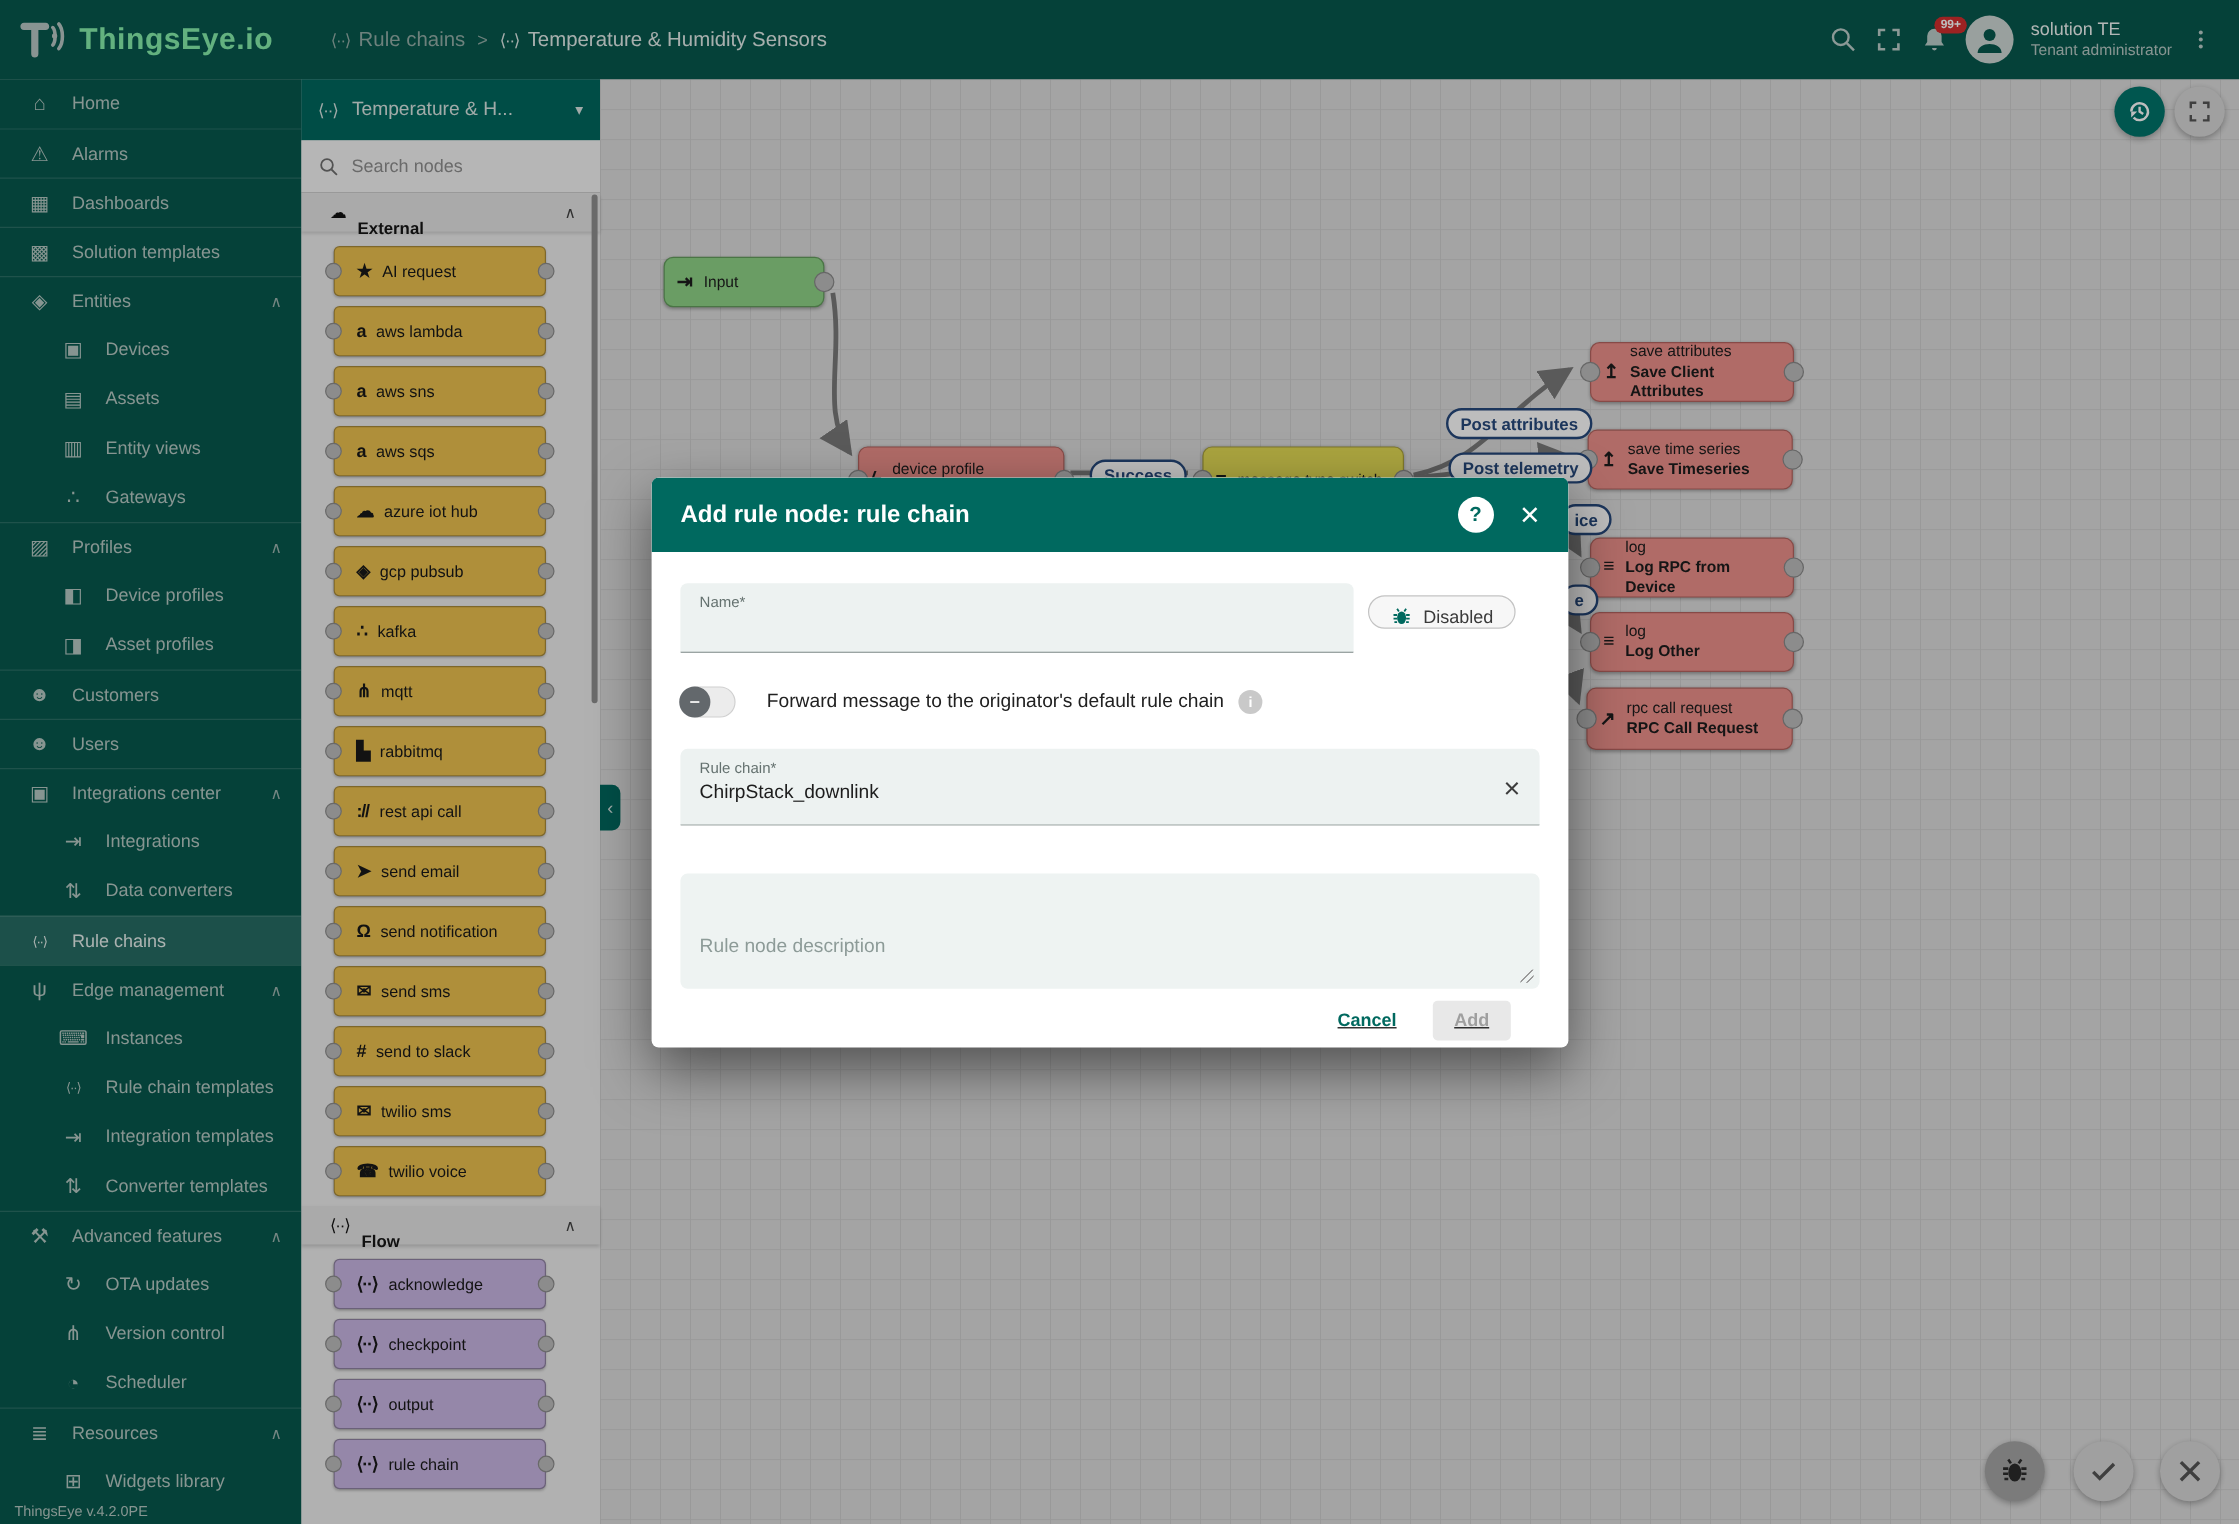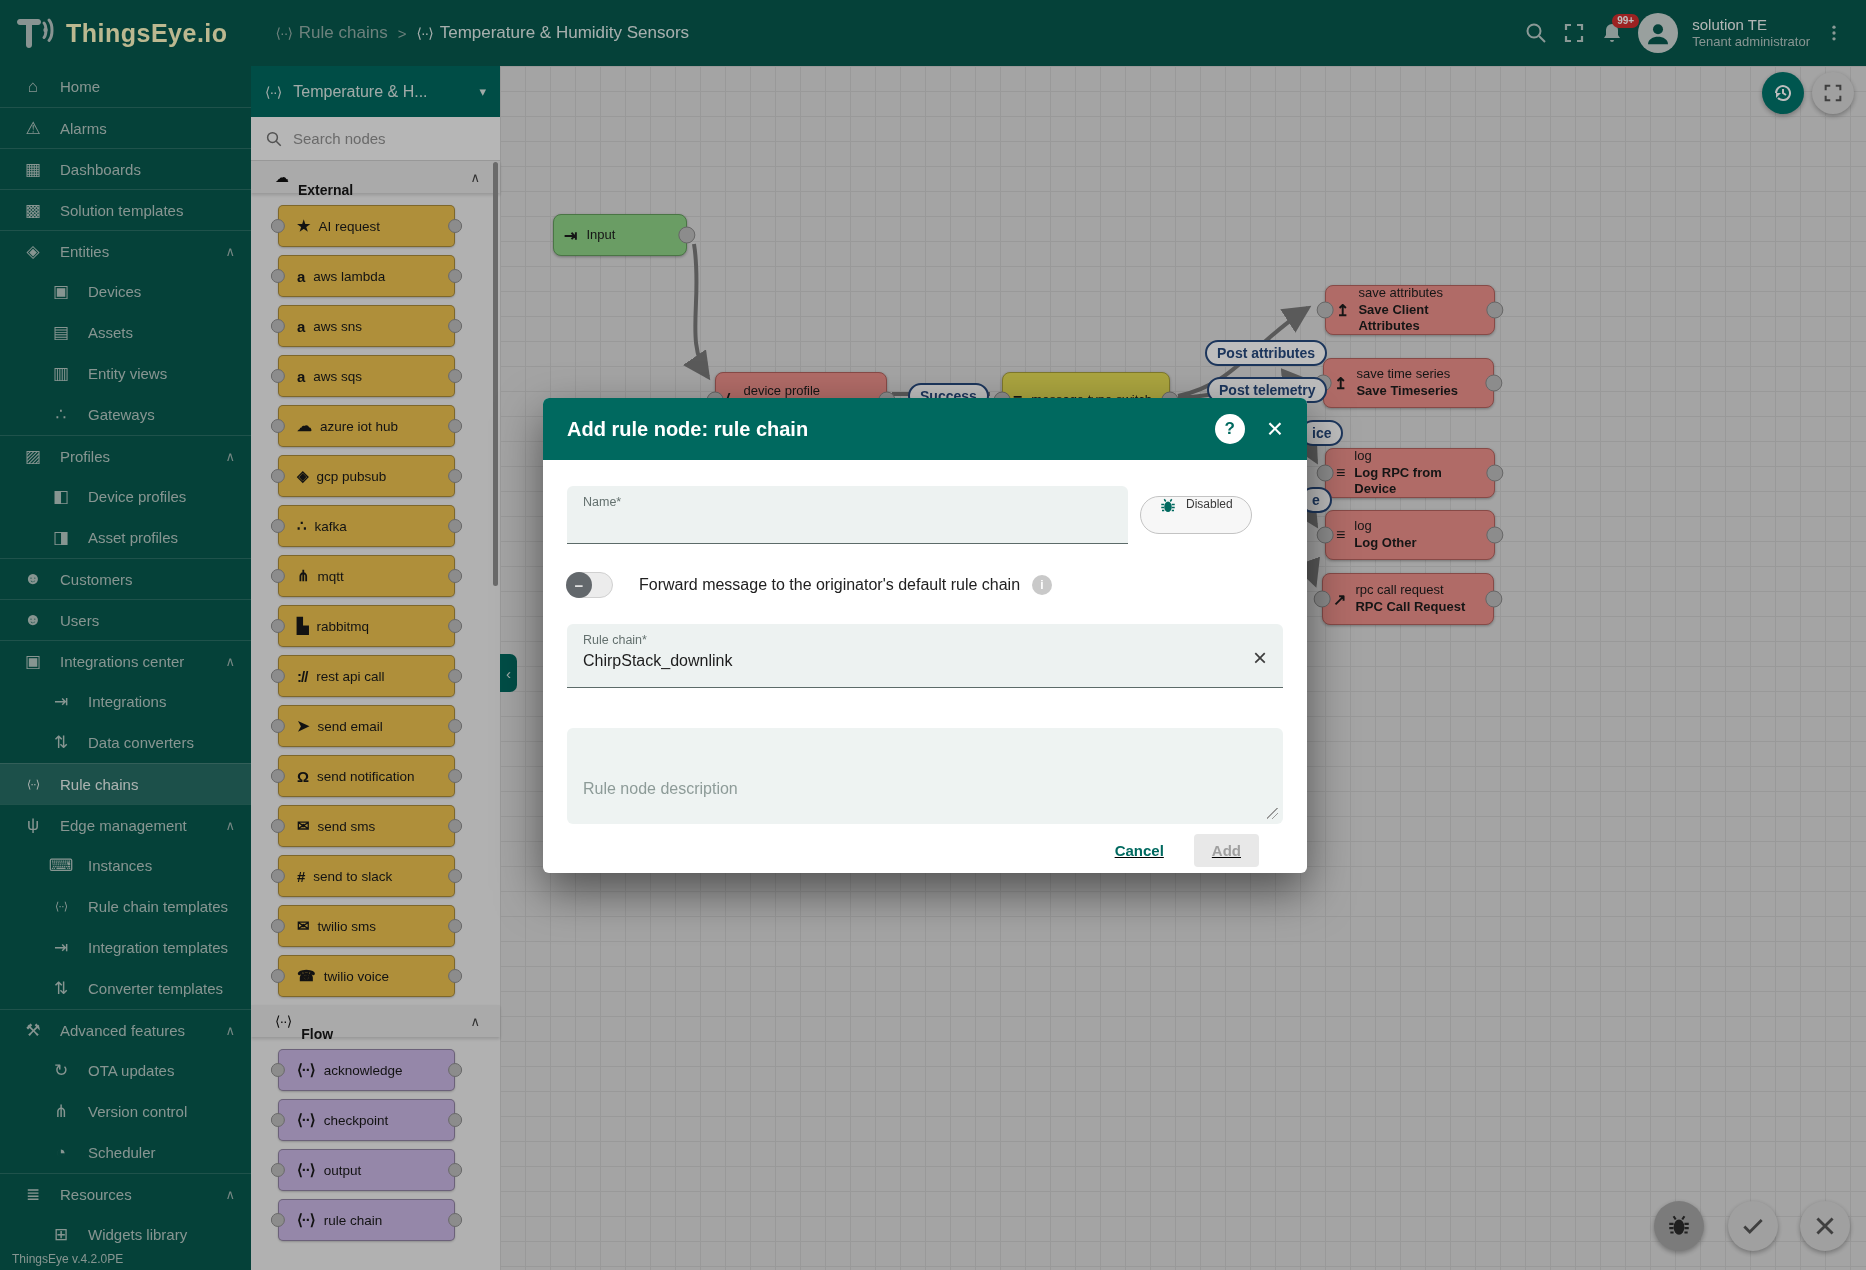--- a/index.html
+++ b/index.html
@@ -3,21 +3,21 @@
 <meta charset="utf-8">
 <style>
   * { margin:0; padding:0; box-sizing:border-box; }
   html,body { width:1866px; height:1270px; overflow:hidden; }
   body { font-family:"Liberation Sans", sans-serif; background:#dedede; position:relative; }
 
   
   .appbar { position:absolute; left:0; top:0; width:1866px; height:66px; background:#07584d;
             display:flex; align-items:center; z-index:10; color:#cfdbd8; }
   .logo-wrap { display:flex; align-items:center; gap:10px; padding:0 18px 0 14px; }
-  .brand { font-size:25px; font-weight:bold; color:#fef9c3; letter-spacing:.5px; }
+  .brand { font-size:25px; font-weight:bold; color:#86efac; letter-spacing:.5px; }
   .crumbs { display:flex; align-items:center; gap:10px; margin-left:30px; font-size:17px; }
   .crumb { display:flex; align-items:center; gap:7px; }
   .crumb.muted { color:#93aea8; }
   .crumb.current { color:#e2ecea; }
   .rc-glyph { font-size:14px; letter-spacing:-1px; white-space:nowrap; }
   .crumb-sep { color:#93aea8; font-size:15px; }
   .appbar-right { margin-left:auto; display:flex; align-items:center; gap:14px; padding-right:22px; }
   .hicon { width:24px; height:24px; color:#bccfcb; position:relative; }
   .hicon svg { width:100%; height:100%; }
   .badge { position:absolute; top:-7px; left:12px; background:#d32f2f; color:#fff; font-size:10px;
@@ -112,23 +112,23 @@
                 font-weight:bold; font-size:17px; display:flex; align-items:center;
                 justify-content:center; margin-right:22px; cursor:pointer; }
   .modal-x { color:#fff; font-size:28px; line-height:1; cursor:pointer; }
   .modal-b { padding:0 24px; }
   .row1 { display:flex; align-items:flex-start; margin-top:26px; gap:12px; }
   .fieldbox { background:#edf2f1; border-radius:6px 6px 0 0; border-bottom:1px solid #5c6b69;
               padding:9px 16px 0; height:58px; position:relative; }
   .fieldbox.name { width:561px; flex:none; }
   .flabel { font-size:12.5px; color:#64716f; }
   .fvalue { font-size:16px; color:#1d1d1d; margin-top:5px; }
-  .pillbtn { margin-top:10px; height:38px; border-radius:19px; border:1px solid #c3c3c3;
-             background:#f7f7f7; display:flex; align-items:flex-start; gap:9px; padding:0 18px;
-             font-size:12px; color:#3a3a3a; cursor:pointer; }
+  .pillbtn { margin-top:10px; height:28px; border-radius:19px; border:1px solid #c3c3c3;
+             background:#f7f7f7; display:flex; align-items:flex-end; gap:9px; padding:0 18px;
+             font-size:15px; color:#3a3a3a; cursor:pointer; }
   .pillbtn svg { width:18px; height:18px; color:#00695f; }
   .toggle-row { display:flex; align-items:center; margin-top:26px; height:30px; }
   .switch { width:46px; height:26px; border-radius:13px; background:#ececec;
             border:1px solid #d0d0d0; position:relative; flex:none; cursor:pointer; }
   .switch .thumb { position:absolute; left:-2px; top:-1px; width:26px; height:26px; border-radius:50%;
                    background:#63686c; color:#e8e8e8; display:flex; align-items:center;
                    justify-content:center; font-size:15px; font-weight:bold; }
   .toggle-label { margin-left:26px; font-size:16px; color:#212121; }
   .info-dot { width:20px; height:20px; border-radius:50%; background:#c9c9c9; color:#fff;
               font-size:12px; font-weight:bold; display:flex; align-items:center;

